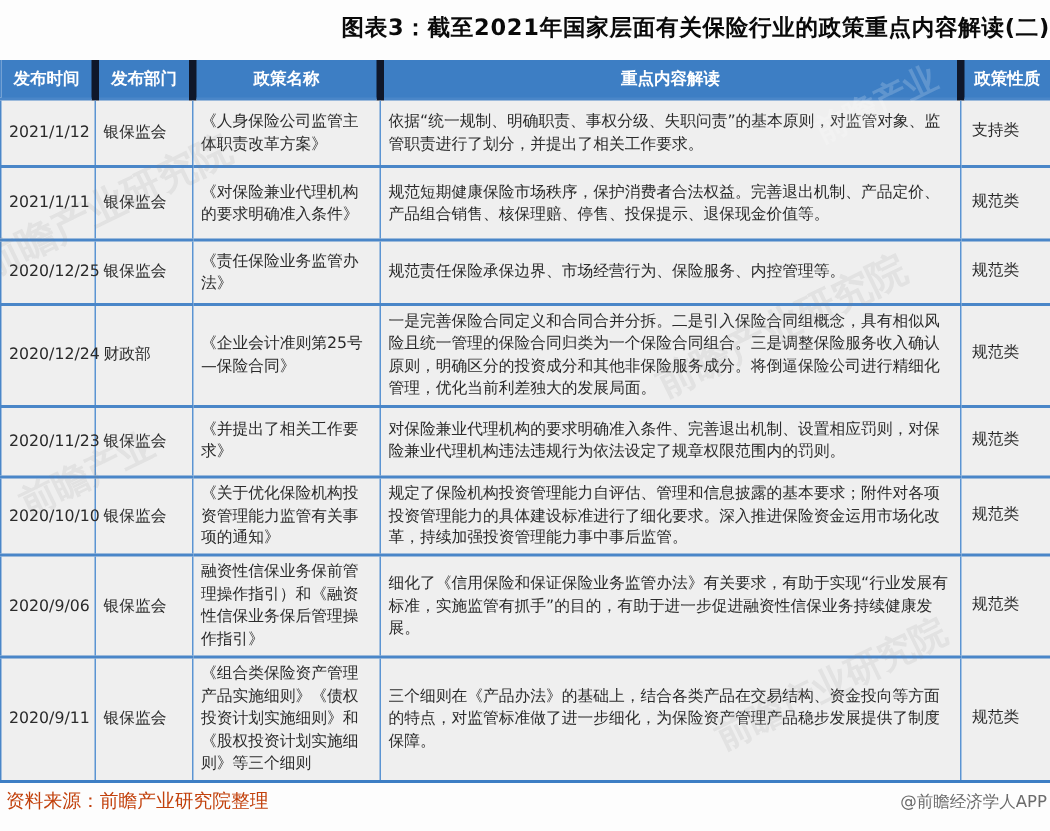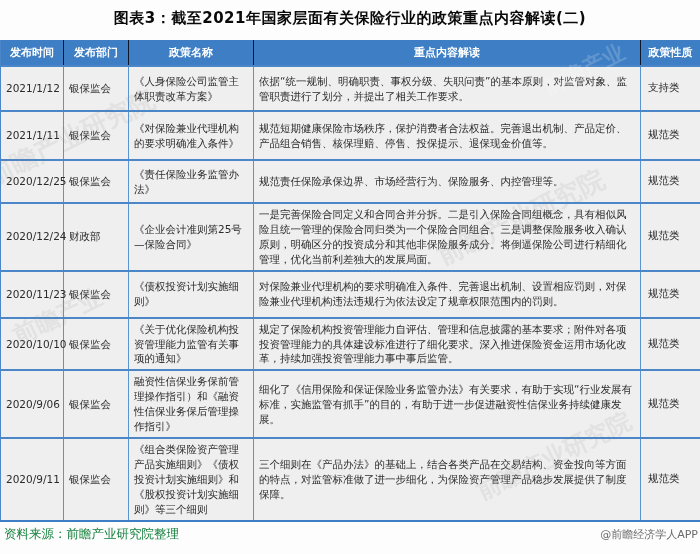--- a/index.html
+++ b/index.html
@@ -5,34 +5,34 @@
   * { margin:0; padding:0; box-sizing:border-box; }
   html,body { width:700px; height:554px; }
   body {
     position:relative;
     font-family:"DejaVu Sans","Liberation Sans",sans-serif;
     background:#fdfdfd;
     overflow:hidden;
   }
   .title {
     position:absolute; top:9px; left:0; width:700px;
-    text-align:center; font-size:15px; font-weight:bold; color:#0a0a0a;
+    text-align:right; font-size:15px; font-weight:bold; color:#0a0a0a;
     letter-spacing:0.5px;
   }
   table.policy {
     position:absolute; top:40px; left:0; width:700px;
     border-collapse:collapse; table-layout:fixed;
     border-left:1px solid #4a86c8; border-right:1px solid #4a86c8;
     border-bottom:2px solid #3d7ec4;
   }
   col.c1{width:63px} col.c2{width:65px} col.c3{width:125px} col.c4{width:387px} col.c5{width:60px}
   thead th {
     background:#3d7ec4; color:#ffffff; font-size:11px; font-weight:bold;
     height:26px; text-align:center; vertical-align:middle;
-    border-right:1px solid #0f172a; padding:0 2px;
+    border-right:5px solid #0f172a; padding:0 2px;
   }
   thead th:last-child { border-right:none;margin-left:20px; }
   tbody td {
     background:#efefef; color:#2b2b2b;
     font-size:10.5px; line-height:1.42;
     border-right:1px solid #5b94d2;
     border-top:2px solid #4a86c8;
     padding:3px 5px; vertical-align:middle;
   }
   tbody td:last-child { border-right:none;font-family:Liberation Serif, serif; }
@@ -42,21 +42,21 @@
   tbody tr:nth-child(4) td { height:58px; }
   tbody tr:nth-child(5) td { height:47px; }
   tbody tr:nth-child(6) td { height:47px; }
   tbody tr:nth-child(7) td { height:48px; }
   tbody tr:nth-child(8) td { height:48px; }
   tbody tr:nth-child(9) td { height:65px; }
   td.d { text-align:right; white-space:nowrap; padding-right:4px;margin-left:12px; }
   td.n { padding-left:7px; }
   .footer-source {
     position:absolute; left:4px; top:526px;
-    font-size:12.5px; color:#15803d;
+    font-size:12.5px; color:#c2410c;
   }
   .footer-credit {
     position:absolute; right:2px; top:527px;
     font-size:11px; color:#6b6b6b;
   }
   .wm {
     position:absolute; z-index:5; pointer-events:none;
     color:rgba(130,130,130,0.12); font-weight:bold;
     transform:rotate(-26deg); white-space:nowrap;
   }
@@ -118,21 +118,21 @@
     <td>财政部</td>
     <td>《企业会计准则第25号—保险合同》</td>
     <td>一是完善保险合同定义和合同合并分拆。二是引入保险合同组概念，具有相似风险且统一管理的保险合同归类为一个保险合同组合。三是调整保险服务收入确认原则，明确区分的投资成分和其他非保险服务成分。将倒逼保险公司进行精细化管理，优化当前利差独大的发展局面。</td>
     <td class="n">规范类</td>
   </tr>
 
 
   <tr>
     <td class="d">2020/11/23</td>
     <td>银保监会</td>
-    <td>《债权投资计划实施细则》</td>
+    <td>《并提出了相关工作要求》</td>
     <td>对保险兼业代理机构的要求明确准入条件、完善退出机制、设置相应罚则，对保险兼业代理机构违法违规行为依法设定了规章权限范围内的罚则。</td>
     <td class="n">规范类</td>
   </tr>
 
   <tr>
     <td class="d">2020/10/10</td>
     <td>银保监会</td>
     <td>《关于优化保险机构投资管理能力监管有关事项的通知》</td>
     <td>规定了保险机构投资管理能力自评估、管理和信息披露的基本要求；附件对各项投资管理能力的具体建设标准进行了细化要求。深入推进保险资金运用市场化改革，持续加强投资管理能力事中事后监管。</td>
     <td class="n">规范类</td>

